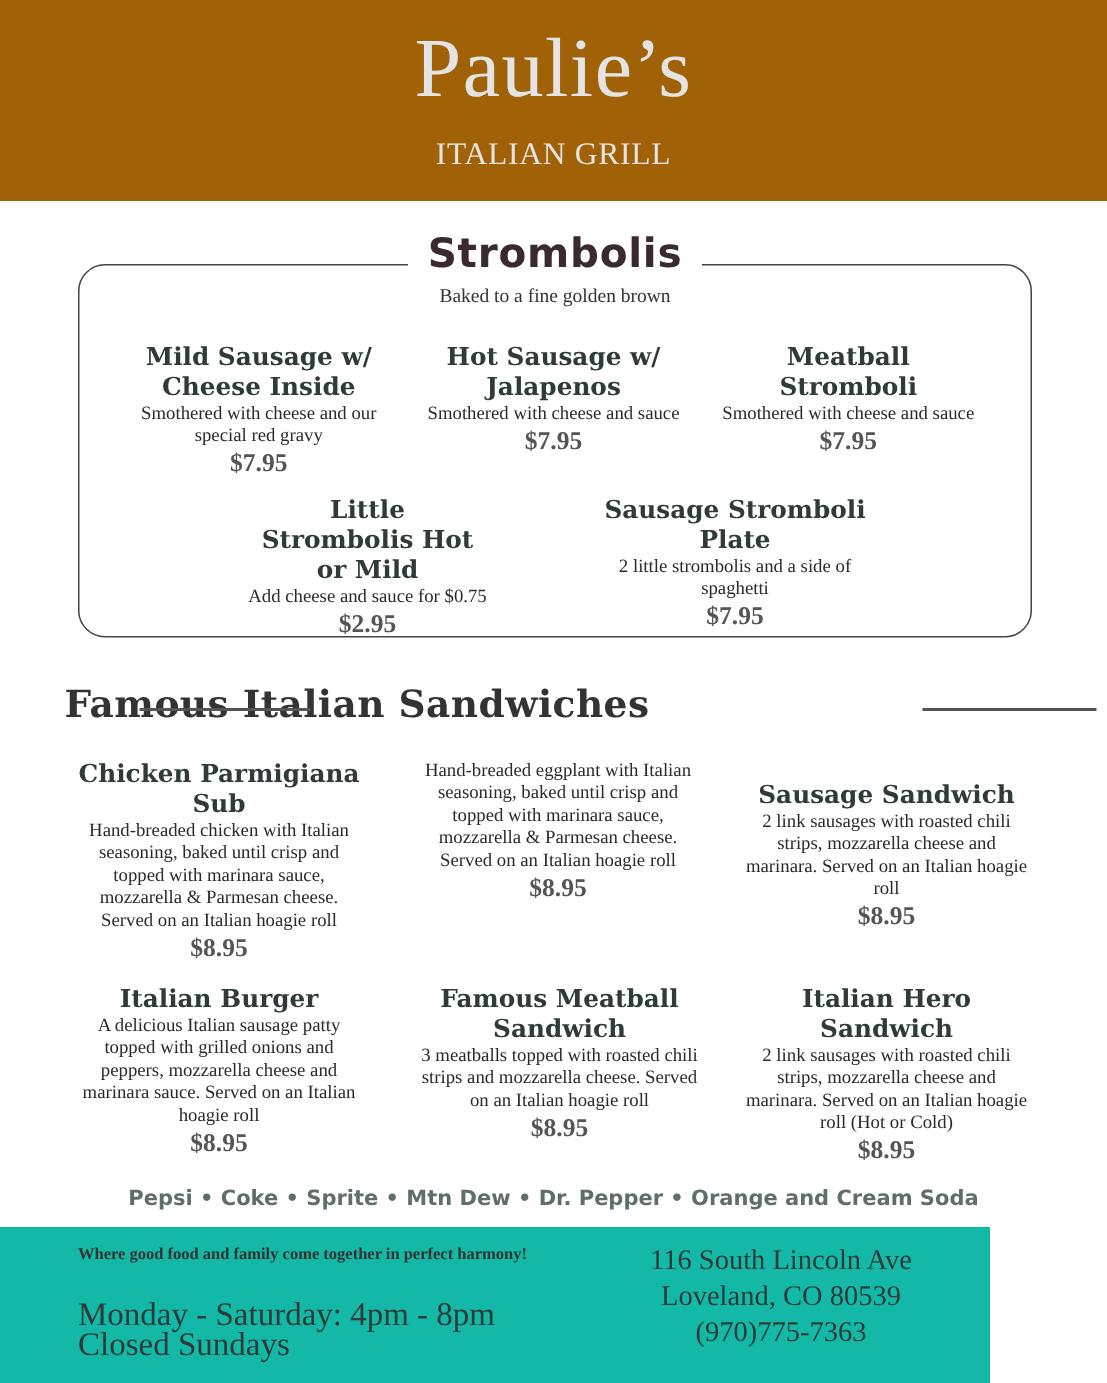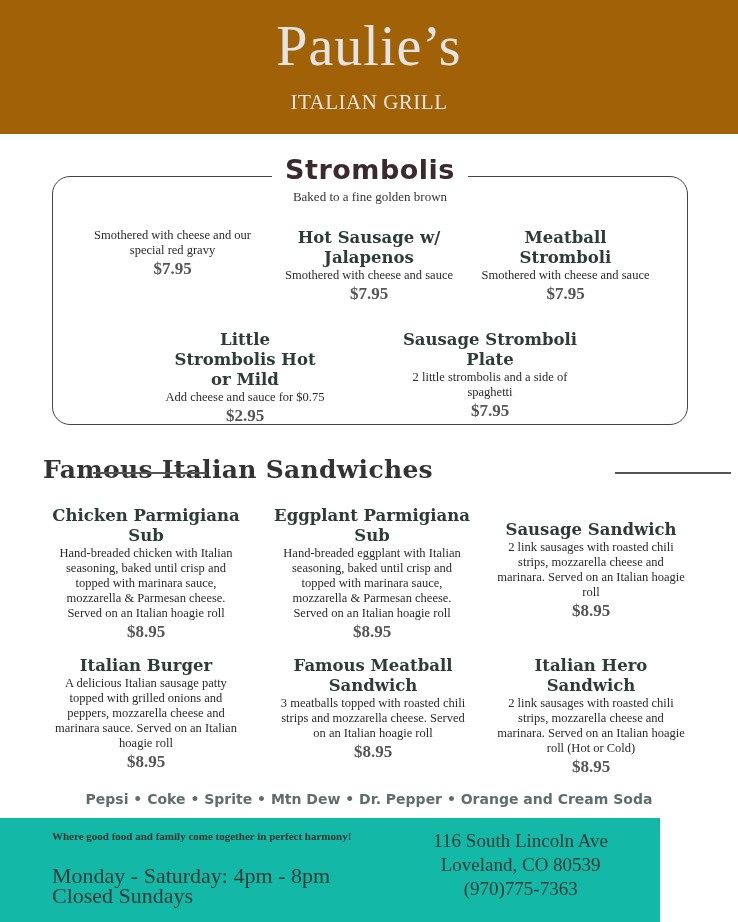--- a/index.html
+++ b/index.html
@@ -39,20 +39,21 @@
   <div class="subtitle">ITALIAN GRILL</div>
 </div>
 
 <div class="strom-box"></div>
 <div class="strom-title-wrap">
   <span class="strom-title">Strombolis</span>
   <span class="strom-sub">Baked to a fine golden brown</span>
 </div>
 
 <div class="item" style="left:80px; top:228px; width:185px;">
+  <div class="name">Mild Sausage w/ Cheese Inside</div>
   <div class="desc">Smothered with cheese and our special red gravy</div>
   <div class="price">$7.95</div>
 </div>
 <div class="item" style="left:285px; top:228px; width:168px;">
   <div class="name">Hot Sausage w/ Jalapenos</div>
   <div class="desc">Smothered with cheese and sauce</div>
   <div class="price">$7.95</div>
 </div>
 <div class="item" style="left:478px; top:228px; width:175px;">
   <div class="name">Meatball Stromboli</div>
@@ -75,21 +76,20 @@
   <span class="text">Famous Italian Sandwiches</span>
   <div class="line" style="left:572px; width:116px;"></div>
 </div>
 
 <div class="item" style="left:48px; top:506px; width:196px;">
   <div class="name">Chicken Parmigiana Sub</div>
   <div class="desc">Hand-breaded chicken with Italian seasoning, baked until crisp and topped with marinara sauce, mozzarella &amp; Parmesan cheese. Served on an Italian hoagie roll</div>
   <div class="price">$8.95</div>
 </div>
 <div class="item" style="left:274px; top:506px; width:196px;">
-  <div class="name">Eggplant Parmigiana Sub</div>
   <div class="desc">Hand-breaded eggplant with Italian seasoning, baked until crisp and topped with marinara sauce, mozzarella &amp; Parmesan cheese. Served on an Italian hoagie roll</div>
   <div class="price">$8.95</div>
 </div>
 <div class="item" style="left:496px; top:506px; width:190px;margin-top:14px;">
   <div class="name">Sausage Sandwich</div>
   <div class="desc">2 link sausages with roasted chili strips, mozzarella cheese and marinara. Served on an Italian hoagie roll</div>
   <div class="price">$8.95</div>
 </div>
 <div class="item" style="left:48px; top:656px; width:196px;">
   <div class="name">Italian Burger</div>

